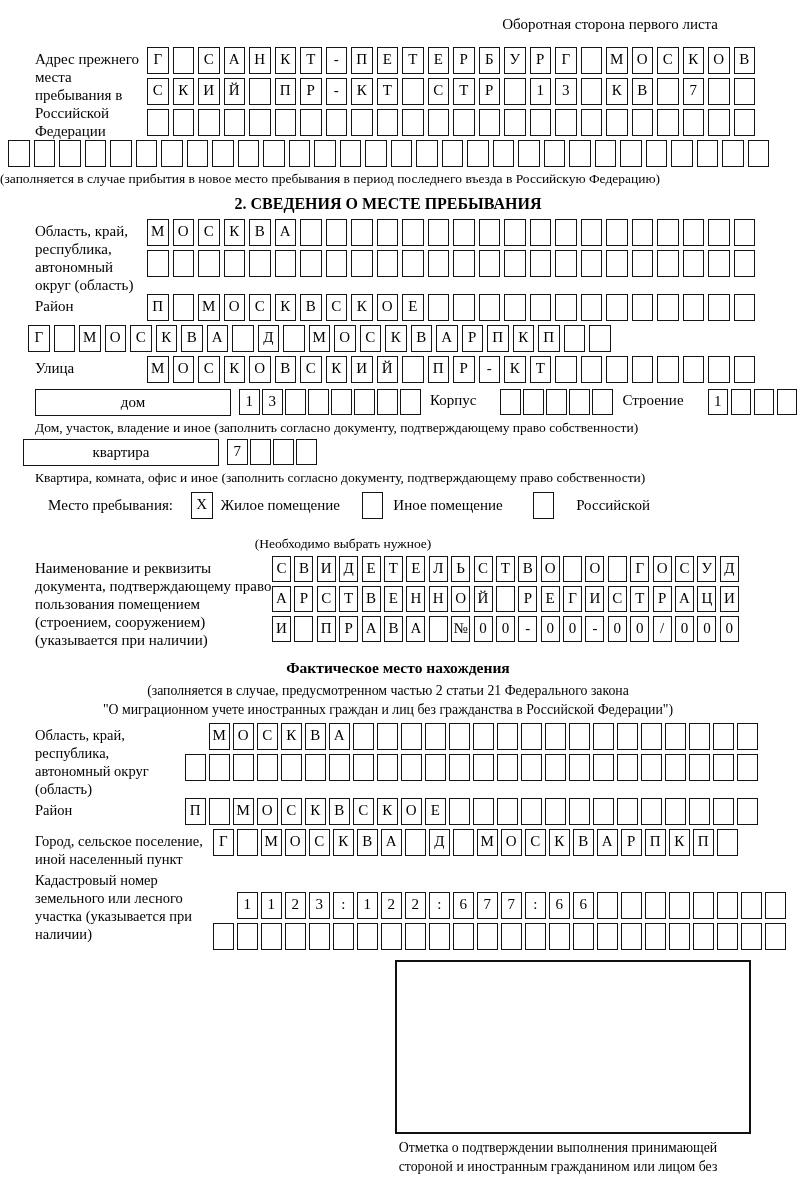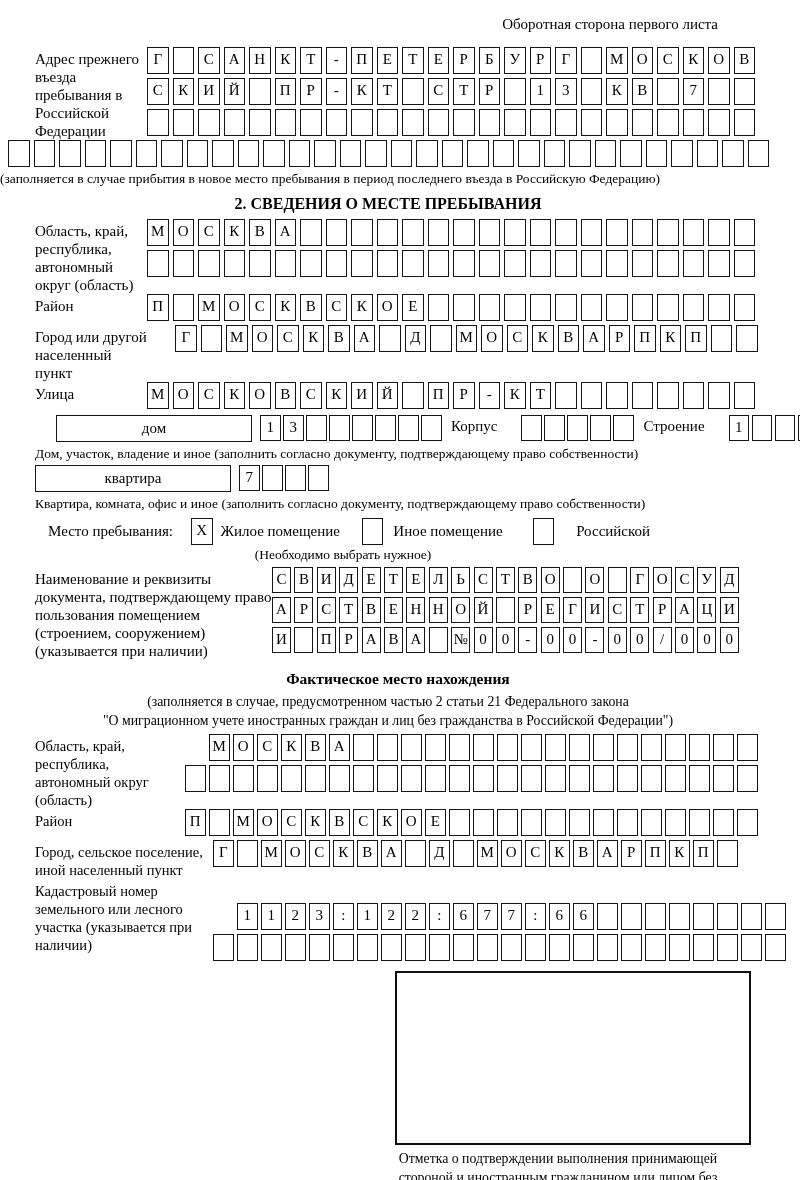--- a/index.html
+++ b/index.html
@@ -25,34 +25,34 @@
   .cellh{ width:20.5px; height:26px; margin-right:2.5px; }
   .cellsm{ width:19px;  height:26px; margin-right:3.4px; line-height:22px;}
   .indent1{ margin-left:28px; }
   .indent2{ margin-left:24px; }
   .caption{ font-size:13.5px; }
   .sect-title{ text-align:center; font-weight:bold; font-size:16px; margin:8px 0 6px 0;}
   .longbox{ flex:0 0 auto; width:196px; height:27px; border:1.6px solid #151515; text-align:center; line-height:24px; font-size:15px; }
   .inline-lbl{ flex:0 0 auto; padding:3px 24px 0 7px; font-size:15px; }
   .stayrow{ display:flex; align-items:center; margin-left:48px; margin-top:6px;}
   .stayrow .cell{ margin-right:0; }
-  .stay-note{ margin-left:218px; width:250px; text-align:center; font-size:13.5px; margin-top:2px; }
+  .stay-note{ margin-left:218px; width:250px; text-align:center; font-size:13.5px; margin-top:17px; }
   .subt{ text-align:center; font-size:13.8px; line-height:19px; }
   .stamp-box{ margin-left:395px; width:356px; height:174px; border:2px solid #111; margin-top:6px; }
   .stamp-cap{ margin-left:348px; width:420px; text-align:center; font-size:13.8px; line-height:19px; margin-top:4px; } .mb4{margin-bottom:4px;}
 </style>
 </head>
 <body>
 
 <div class="page">
 
   <div class="hdr-note">Оборотная сторона первого листа</div>
 
   <div class="field" style="margin-top:14px;">
-    <div class="flabel">Адрес прежнего въезда пребывания в Российской Федерации</div>
+    <div class="flabel">Адрес прежнего места пребывания в Российской Федерации</div>
     <div class="rows">
       <div class="cellrow">
           <span class="cell">Г</span>
           <span class="cell"></span>
           <span class="cell">С</span>
           <span class="cell">А</span>
           <span class="cell">Н</span>
           <span class="cell">К</span>
           <span class="cell">Т</span>
           <span class="cell">-</span>
@@ -247,21 +247,20 @@
           <span class="cell"></span>
           <span class="cell"></span>
           <span class="cell"></span>
           <span class="cell"></span>
           <span class="cell"></span>
         </div>
     </div>
   </div>
 
   <div class="field">
-    <div class="flabel">Город или другой населенный пункт</div>
     <div class="rows">
       <div class="cellrow indent1">
           <span class="cell">Г</span>
           <span class="cell"></span>
           <span class="cell">М</span>
           <span class="cell">О</span>
           <span class="cell">С</span>
           <span class="cell">К</span>
           <span class="cell">В</span>
           <span class="cell">А</span>
@@ -309,21 +308,21 @@
           <span class="cell"></span>
           <span class="cell"></span>
           <span class="cell"></span>
           <span class="cell"></span>
           <span class="cell"></span>
           <span class="cell"></span>
         </div>
     </div>
   </div>
 
-  <div class="cellrow" style="margin-left:56px;margin-top:2px;font-family:Liberation Serif, serif;">
+  <div class="cellrow" style="margin-left:35px;margin-top:2px;font-family:Liberation Serif, serif;">
     <div class="longbox">дом</div>
     <div style="display:flex;margin-left:8px;">
         <span class="cellh">1</span>
         <span class="cellh">3</span>
         <span class="cellh"></span>
         <span class="cellh"></span>
         <span class="cellh"></span>
         <span class="cellh"></span>
         <span class="cellh"></span>
         <span class="cellh"></span>
@@ -339,21 +338,21 @@
     <div class="inline-lbl">Строение</div>
     <div style="display:flex;">
         <span class="cellh">1</span>
         <span class="cellh"></span>
         <span class="cellh"></span>
         <span class="cellh"></span>
       </div>
   </div>
   <div class="caption" style="margin-left:35px;margin-bottom:3px;">Дом, участок, владение и иное (заполнить согласно документу, подтверждающему право собственности)</div>
 
-  <div class="cellrow" style="margin-left:35px;">
+  <div class="cellrow" style="margin-left:23px;">
     <div class="longbox">квартира</div>
     <div style="display:flex;margin-left:8px;">
         <span class="cellh">7</span>
         <span class="cellh"></span>
         <span class="cellh"></span>
         <span class="cellh"></span>
       </div>
   </div>
   <div class="caption" style="margin-left:35px;">Квартира, комната, офис и иное (заполнить согласно документу, подтверждающему право собственности)</div>
 

